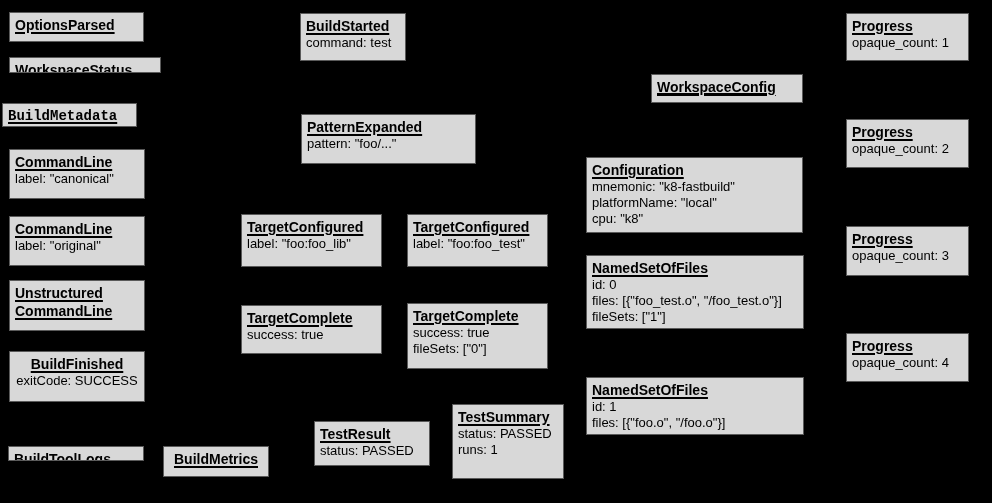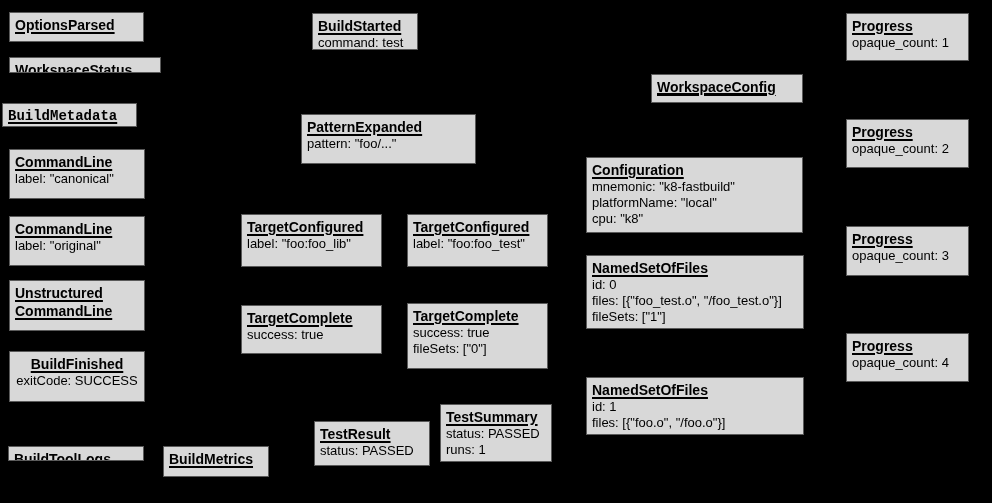--- a/index.html
+++ b/index.html
@@ -72,24 +72,24 @@
       <div class="node-title">Unstructured</div>
       <div class="node-title">CommandLine</div>
     </div>
     <div class="node" style="left: 9px; top: 351px; width: 136px; height: 51px; text-align: center;">
       <div class="node-title">BuildFinished</div>
       <div class="node-detail">exitCode: SUCCESS</div>
     </div>
     <div class="node" style="left: 8px; top: 446px; width: 136px; height: 15px;">
       <div class="node-title">BuildToolLogs</div>
     </div>
-    <div class="node" style="left: 163px; top: 446px; width: 106px; height: 31px;">
+    <div class="node" style="left: 163px; top: 446px; width: 106px; height: 31px; text-align: center;">
       <div class="node-title">BuildMetrics</div>
     </div>
-    <div class="node" style="left: 300px; top: 13px; width: 106px; height: 37px; margin-left: 12px;">
+    <div class="node" style="left: 300px; top: 13px; width: 106px; height: 48px;">
       <div class="node-title">BuildStarted</div>
       <div class="node-detail">command: test</div>
     </div>
     <div class="node" style="left: 301px; top: 114px; width: 175px; height: 50px;">
       <div class="node-title">PatternExpanded</div>
       <div class="node-detail">pattern: "foo/..."</div>
     </div>
     <div class="node" style="left: 241px; top: 214px; width: 141px; height: 53px;">
       <div class="node-title">TargetConfigured</div>
       <div class="node-detail">label: "foo:foo_lib"</div>
@@ -104,21 +104,21 @@
     </div>
     <div class="node" style="left: 407px; top: 303px; width: 141px; height: 66px;">
       <div class="node-title">TargetComplete</div>
       <div class="node-detail">success: true</div>
       <div class="node-detail">fileSets: ["0"]</div>
     </div>
     <div class="node" style="left: 314px; top: 421px; width: 116px; height: 45px;">
       <div class="node-title">TestResult</div>
       <div class="node-detail">status: PASSED</div>
     </div>
-    <div class="node" style="left: 440px; top: 404px; width: 112px; height: 58px;">
+    <div class="node" style="left: 452px; top: 404px; width: 112px; height: 75px;">
       <div class="node-title">TestSummary</div>
       <div class="node-detail">status: PASSED</div>
       <div class="node-detail">runs: 1</div>
     </div>
     <div class="node" style="left: 651px; top: 74px; width: 152px; height: 29px; text-decoration: underline;">
       <div class="node-title">WorkspaceConfig</div>
     </div>
     <div class="node" style="left: 586px; top: 157px; width: 217px; height: 76px;">
       <div class="node-title">Configuration</div>
       <div class="node-detail">mnemonic: "k8-fastbuild"</div>

